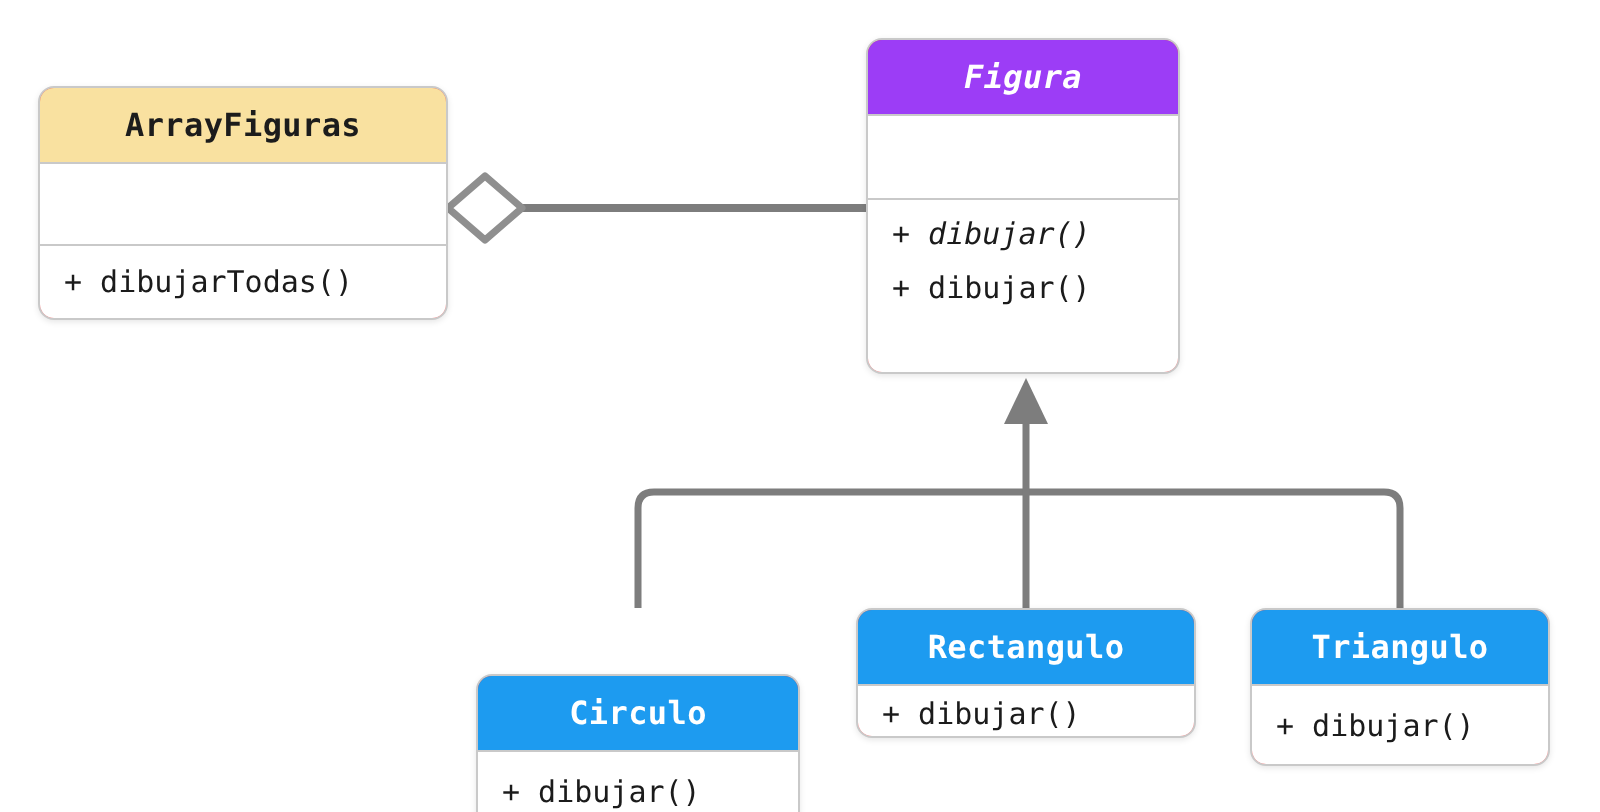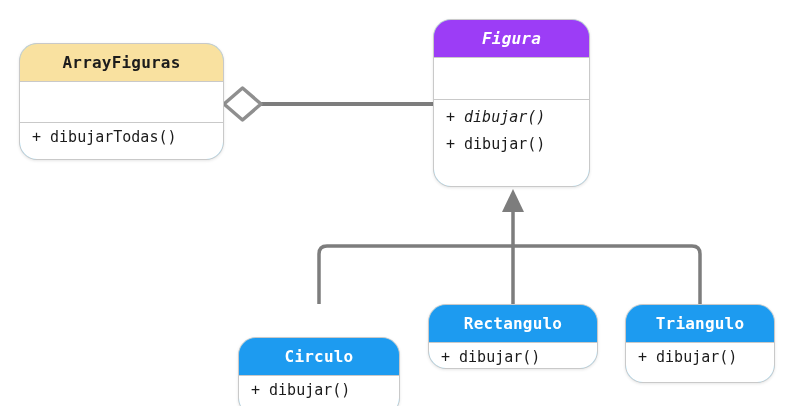--- a/index.html
+++ b/index.html
@@ -4,31 +4,31 @@
 <style>
   html,body{margin:0;padding:0;}
   body{
     width:800px;height:406px;background:#ffffff;overflow:hidden;
     font-family:"DejaVu Sans Mono","Liberation Mono",monospace;
   }
   .canvas{position:relative;width:800px;height:406px;background:#ffffff;}
   .connector-layer{position:absolute;left:0;top:0;z-index:1;}
   .class-box{
     position:absolute;z-index:2;display:flex;flex-direction:column;
-    background:#7dd3fc;border:1.5px solid #c9c9c9;border-radius:18px;
+    background:#ef4444;border:1.5px solid #c9c9c9;border-radius:8px;
     box-shadow:0 1px 3px rgba(0,0,0,.10);box-sizing:border-box;overflow:hidden;
   }
   .class-header{
     flex:0 0 auto;display:flex;align-items:center;justify-content:center;
     font-size:16px;font-weight:700;border-bottom:1.5px solid #c9c9c9;
     letter-spacing:.2px;
   }
   .class-header.italic{font-style:italic;}
   .attr-section{flex:0 0 auto;border-bottom:1.5px solid #c9c9c9;background:#ffffff;}
-  .method-section{flex:1 1 auto;display:flex;flex-direction:column;justify-content:flex-start;background:#ffffff;}
+  .method-section{flex:1 1 auto;display:flex;flex-direction:column;justify-content:center;background:#ffffff;}
   .method-line{
     display:flex;align-items:center;height:27px;padding-left:12px;
     font-size:15px;font-weight:400;color:#1b1b1b;white-space:pre;
   }
   .method-line.italic{font-style:italic;}
 
   
   #box-arrayfiguras{left:19px;top:43px;width:205px;height:117px;}
   #box-arrayfiguras .class-header{height:37px;background:#F9E1A0;color:#1c1c1c;}
   #box-arrayfiguras .attr-section{height:40px;}

